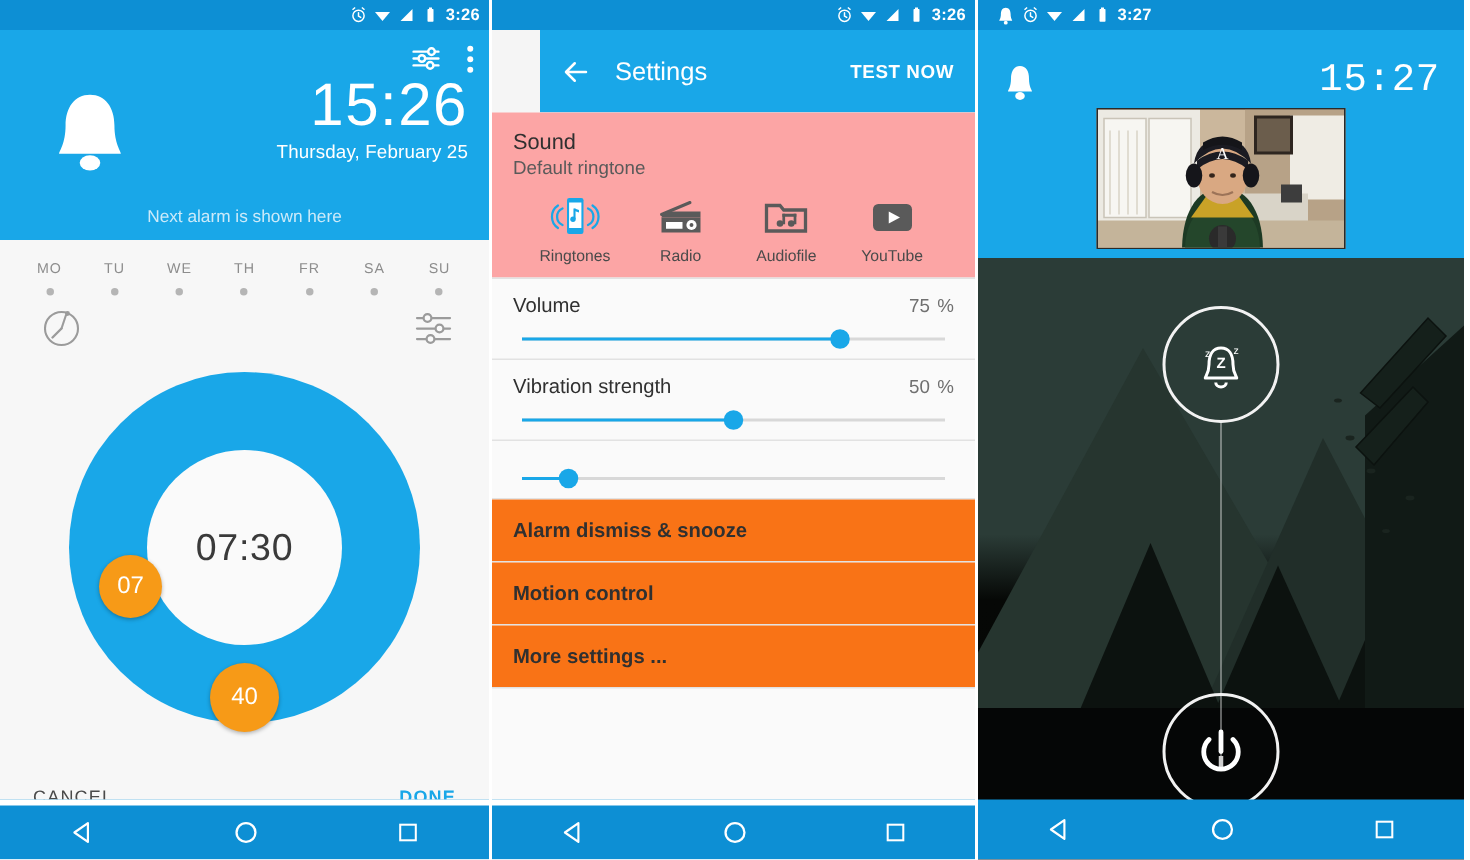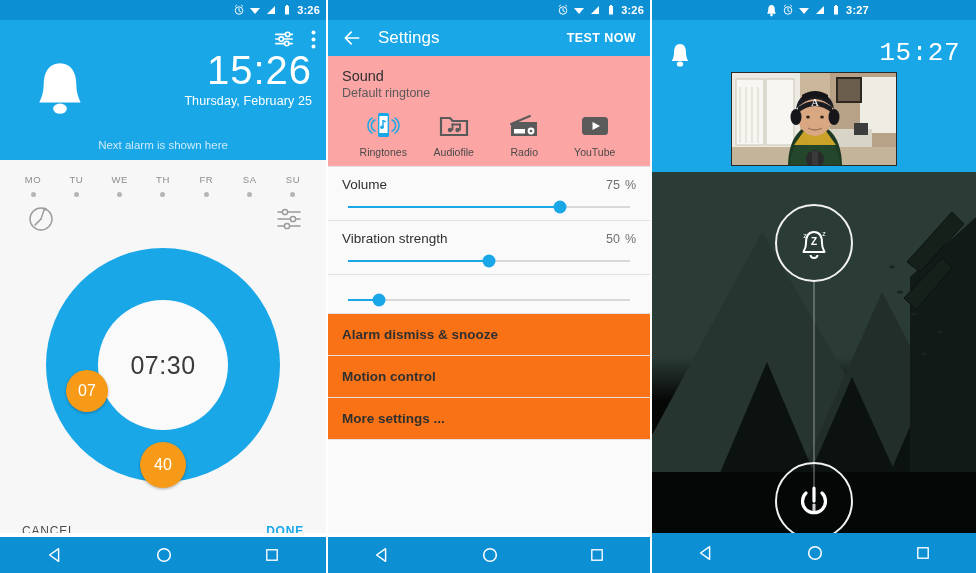--- a/index.html
+++ b/index.html
@@ -14,21 +14,21 @@
   .screen.s1 { width: 326px; }
   .screen.s2 { width: 326px; border-left: 2px solid #ffffff; border-right: 2px solid #ffffff; }
   .screen.s3 { width: 324px; }
 
   
   .statusbar {
     height: 20px; background: #0d8fd4;
     display: flex; align-items: center; justify-content: flex-end;
     padding: 0 6px; gap: 4px; position: relative; z-index: 5;
   }
-  .statusbar.dark-left { justify-content: center; }
+  .statusbar.dark-left { justify-content: flex-start; }
   .sb-icons { display: flex; align-items: center; gap: 4px; }
   .sb-time { color: #ffffff; font-size: 11px; font-weight: bold; letter-spacing: .2px; }
   .sb-ico { width: 12px; height: 12px; display: block; }
   .sb-bell-left { width: 13px; height: 13px; margin-left: 6px; }
 
   
   .s1-header {
     background: #19a7e8; height: 140px; position: relative; padding: 0;
   }
   .s1-actions {
@@ -95,22 +95,22 @@
   
   .navbar {
     position: absolute; left: 0; right: 0; bottom: 0; height: 40px;
     background: #0d8fd4; display: flex; align-items: center;
     justify-content: space-around; z-index: 6;
   }
   .navbar.top-gap { border-top: 4px solid #ffffff; }
 
   
   .appbar {
-    background: #19a7e8; height: 36px; display: flex; align-items: center;
-    padding: 0 14px; gap: 16px; color: #ffffff;
+    background: #19a7e8; height: 55px; display: flex; align-items: center;
+    padding: 0 14px; gap: 16px; color: #ffffff; margin-left: 32px;
   }
   .appbar-title { font-size: 17px; font-weight: 500; flex: 1; }
   .appbar-action { font-size: 12.5px; font-weight: bold; letter-spacing: .4px; cursor: pointer; }
 
   .s2-body { background: #fafafa; height: 488px; position: relative; }
   .sound-sec { padding: 12px 14px 0 14px; background: #fca5a5; }
   .sound-title { font-size: 14.5px; color: #303030; }
   .sound-sub { font-size: 12.5px; color: #5a5a5a; margin-top: 2px; }
   .source-row {
     display: flex; justify-content: space-around; align-items: flex-end;
@@ -387,45 +387,45 @@
                   <path d="M29 7 a9 9 0 0 1 0 15"></path>
                 </g>
               </svg>
             </div>
             <div class="source-label">Ringtones</div>
           </div>
 
           <div class="source">
             <div class="source-ico">
               <svg width="32" height="28" viewBox="0 0 32 28">
+                <path d="M3 12 L22 4" stroke="#5a5a5a" stroke-width="2" stroke-linecap="round"></path>
+                <path d="M3 14 h26 v10 H3 Z" fill="#5a5a5a"></path>
+                <path d="M3 14 q0 -4 5 -4 h21 v4 Z" fill="#5a5a5a"></path>
+                <circle cx="23" cy="19" r="3.4" fill="#ffffff"></circle>
+                <circle cx="23" cy="19" r="1.3" fill="#5a5a5a"></circle>
+                <rect x="6" y="17" width="11" height="4.5" fill="#ffffff"></rect>
+              </svg>
+            </div>
+            <div class="source-label">Radio</div>
+          </div>
+
+          <div class="source">
+            <div class="source-ico">
+              <svg width="32" height="28" viewBox="0 0 32 28">
                 <path d="M3 6 h9 l2.5 3 H29 v14 H3 Z" fill="none" stroke="#5a5a5a" stroke-width="2.2"></path>
                 <g fill="#5a5a5a">
                   <circle cx="12" cy="18" r="2.2"></circle>
                   <rect x="13.6" y="11.5" width="1.8" height="7"></rect>
                   <circle cx="19.5" cy="18" r="2.2"></circle>
                   <rect x="21.1" y="11.5" width="1.8" height="7"></rect>
                   <rect x="13.6" y="11.5" width="9.3" height="2"></rect>
                 </g>
               </svg>
             </div>
             <div class="source-label">Audiofile</div>
-          </div>
-
-          <div class="source">
-            <div class="source-ico">
-              <svg width="32" height="28" viewBox="0 0 32 28">
-                <path d="M3 12 L22 4" stroke="#5a5a5a" stroke-width="2" stroke-linecap="round"></path>
-                <path d="M3 14 h26 v10 H3 Z" fill="#5a5a5a"></path>
-                <path d="M3 14 q0 -4 5 -4 h21 v4 Z" fill="#5a5a5a"></path>
-                <circle cx="23" cy="19" r="3.4" fill="#ffffff"></circle>
-                <circle cx="23" cy="19" r="1.3" fill="#5a5a5a"></circle>
-                <rect x="6" y="17" width="11" height="4.5" fill="#ffffff"></rect>
-              </svg>
-            </div>
-            <div class="source-label">Radio</div>
           </div>
 
           <div class="source">
             <div class="source-ico">
               <svg width="32" height="26" viewBox="0 0 32 26">
                 <rect x="3" y="4" width="26" height="18" rx="3.5" fill="#5a5a5a"></rect>
                 <path d="M13.5 9 L21 13 L13.5 17 Z" fill="#ffffff"></path>
               </svg>
             </div>
             <div class="source-label">YouTube</div>

